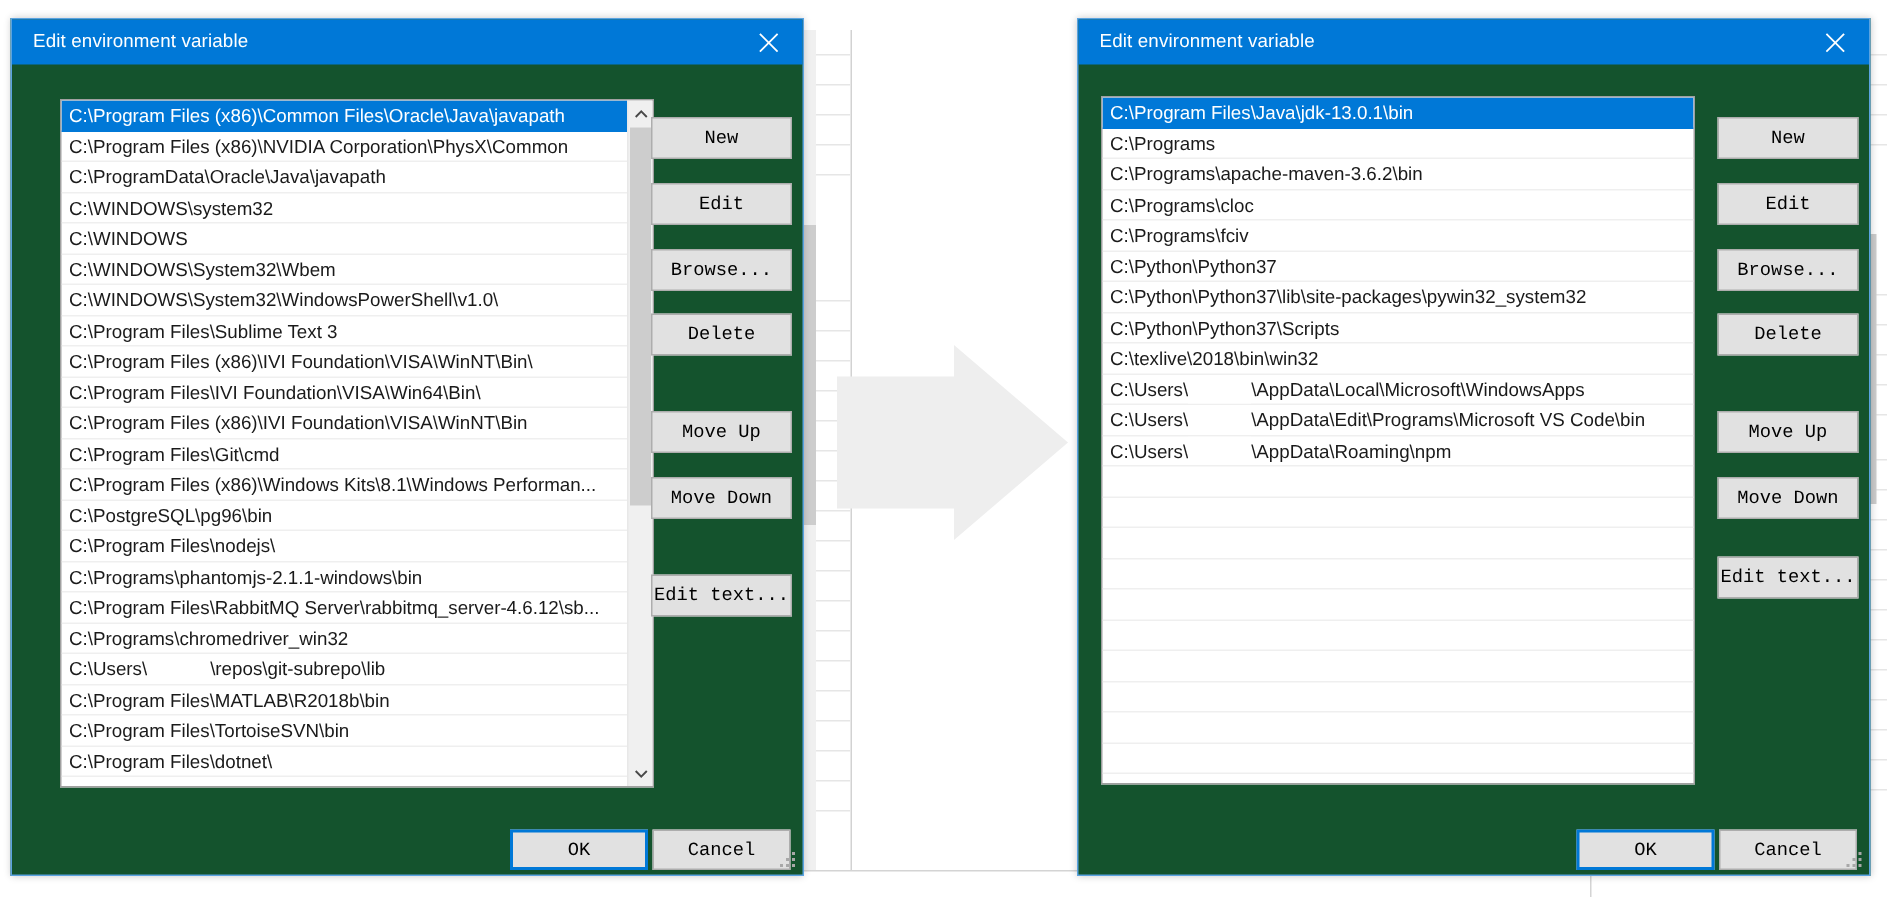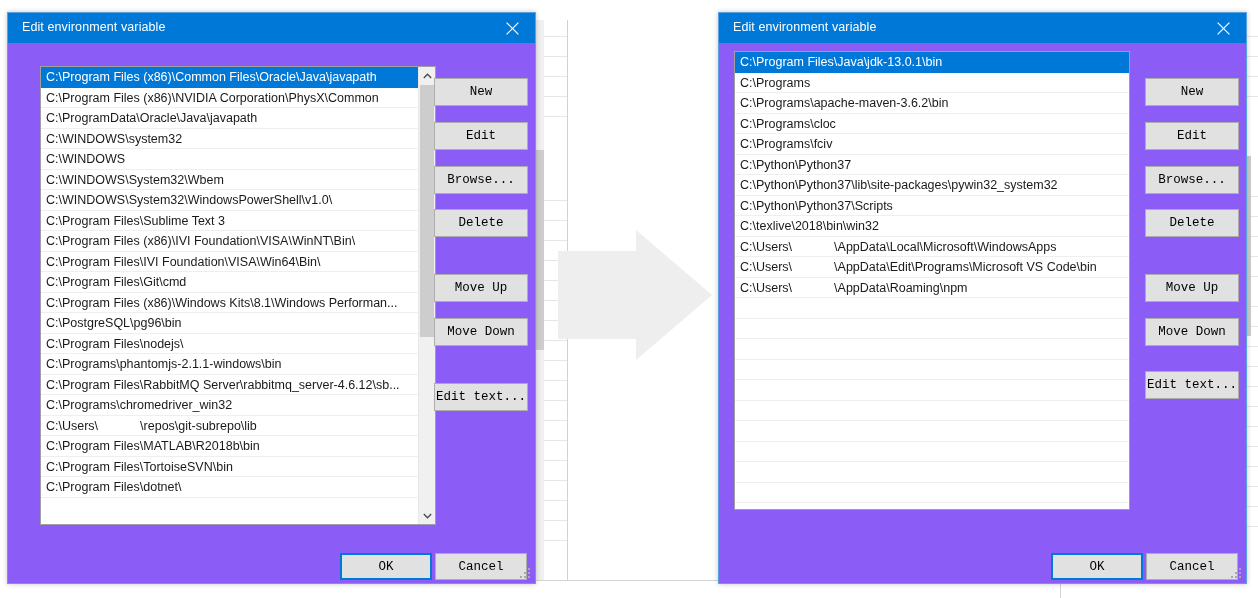--- a/index.html
+++ b/index.html
@@ -35,21 +35,21 @@
     background: #f0f0f0;
   }
   .bg-thumb {
     position: absolute;
     background: #cdcdcd;
   }
 
   
   .dialog {
     position: absolute;
-    background: #8b5cf6;
+    background: #14532d;
     border: 1px solid #5ba3e0;
     box-sizing: border-box;
     box-shadow: 0 0 5px rgba(0,0,0,0.22);
   }
   .titlebar {
     position: absolute;
     left: 0; top: 0; right: 0;
     height: 30px;
     background: #0078d7;
     color: #ffffff;
@@ -261,20 +261,21 @@
         <div class="lrow sel"><span>C:\Program Files (x86)\Common Files\Oracle\Java\javapath</span></div>
         <div class="lrow"><span>C:\Program Files (x86)\NVIDIA Corporation\PhysX\Common</span></div>
         <div class="lrow"><span>C:\ProgramData\Oracle\Java\javapath</span></div>
         <div class="lrow"><span>C:\WINDOWS\system32</span></div>
         <div class="lrow"><span>C:\WINDOWS</span></div>
         <div class="lrow"><span>C:\WINDOWS\System32\Wbem</span></div>
         <div class="lrow"><span>C:\WINDOWS\System32\WindowsPowerShell\v1.0\</span></div>
         <div class="lrow"><span>C:\Program Files\Sublime Text 3</span></div>
         <div class="lrow"><span>C:\Program Files (x86)\IVI Foundation\VISA\WinNT\Bin\</span></div>
         <div class="lrow"><span>C:\Program Files\IVI Foundation\VISA\Win64\Bin\</span></div>
+        <div class="lrow"><span>C:\Program Files (x86)\IVI Foundation\VISA\WinNT\Bin</span></div>
         <div class="lrow"><span>C:\Program Files\Git\cmd</span></div>
         <div class="lrow"><span>C:\Program Files (x86)\Windows Kits\8.1\Windows Performan...</span></div>
         <div class="lrow"><span>C:\PostgreSQL\pg96\bin</span></div>
         <div class="lrow"><span>C:\Program Files\nodejs\</span></div>
         <div class="lrow"><span>C:\Programs\phantomjs-2.1.1-windows\bin</span></div>
         <div class="lrow"><span>C:\Program Files\RabbitMQ Server\rabbitmq_server-4.6.12\sb...</span></div>
         <div class="lrow"><span>C:\Programs\chromedriver_win32</span></div>
         <div class="lrow"><span>C:\Users\</span><span class="redact" style="width: 42px;">&nbsp;</span><span>\repos\git-subrepo\lib</span></div>
         <div class="lrow"><span>C:\Program Files\MATLAB\R2018b\bin</span></div>
         <div class="lrow"><span>C:\Program Files\TortoiseSVN\bin</span></div>
@@ -321,21 +322,21 @@
   <div class="titlebar">
     <span class="title">Edit environment variable</span>
     <span class="closebtn">
       <svg width="13" height="13" viewBox="0 0 13 13" aria-hidden="true">
         <line x1="0.6" y1="0.6" x2="12.4" y2="12.4" stroke="#ffffff" stroke-width="1.2"></line>
         <line x1="12.4" y1="0.6" x2="0.6" y2="12.4" stroke="#ffffff" stroke-width="1.2"></line>
       </svg>
     </span>
   </div>
 
-  <div class="listbox" style="left:15px; top:38px; width:396px; height:459px;">
+  <div class="listbox" style="left:15px; top:51px; width:396px; height:459px;">
     <div class="listrows" style="left:0; top:0; width:394px;">
         <div class="lrow sel"><span>C:\Program Files\Java\jdk-13.0.1\bin</span></div>
         <div class="lrow"><span>C:\Programs</span></div>
         <div class="lrow"><span>C:\Programs\apache-maven-3.6.2\bin</span></div>
         <div class="lrow"><span>C:\Programs\cloc</span></div>
         <div class="lrow"><span>C:\Programs\fciv</span></div>
         <div class="lrow"><span>C:\Python\Python37</span></div>
         <div class="lrow"><span>C:\Python\Python37\lib\site-packages\pywin32_system32</span></div>
         <div class="lrow"><span>C:\Python\Python37\Scripts</span></div>
         <div class="lrow"><span>C:\texlive\2018\bin\win32</span></div>

